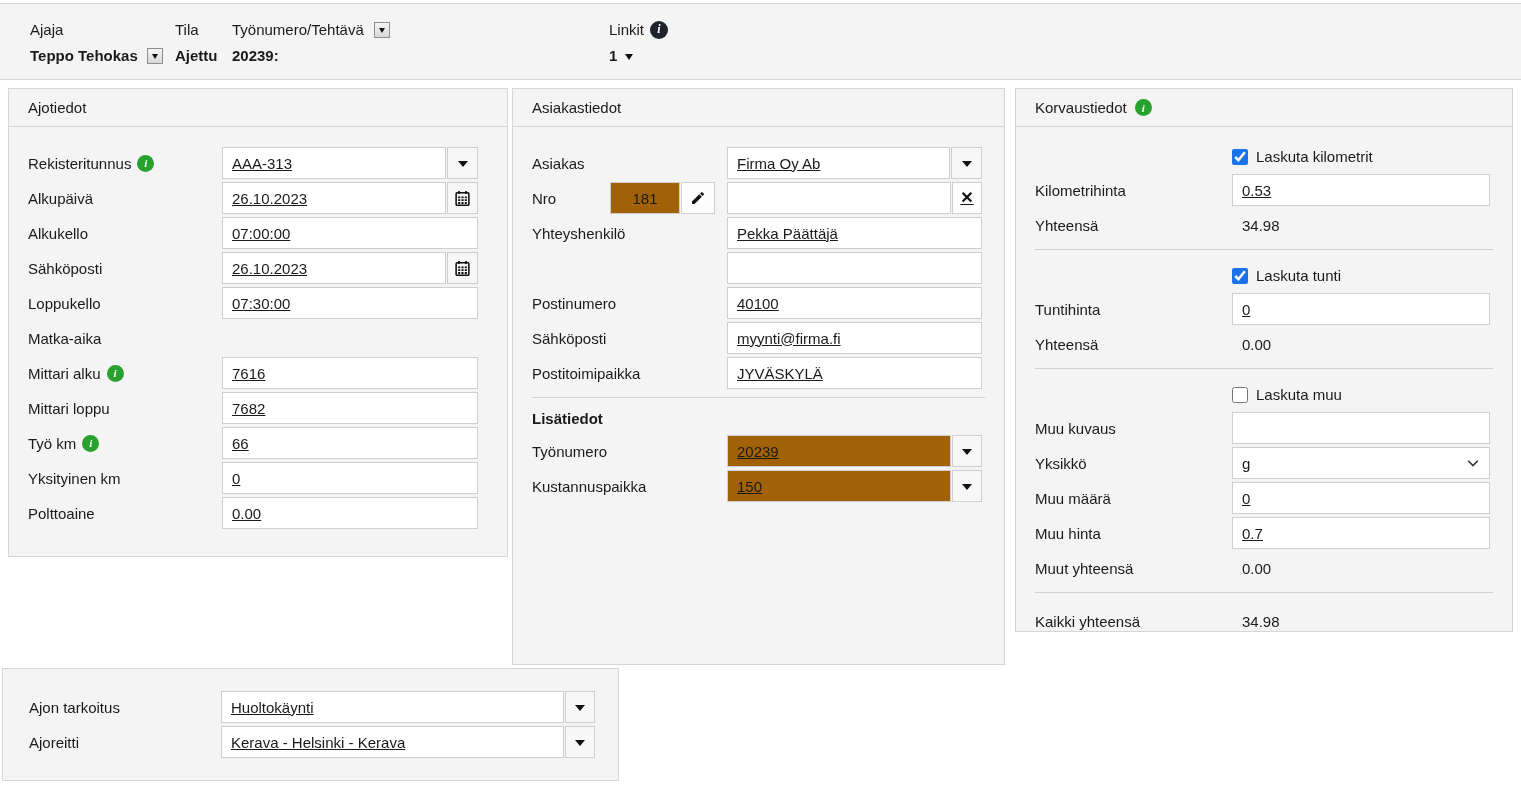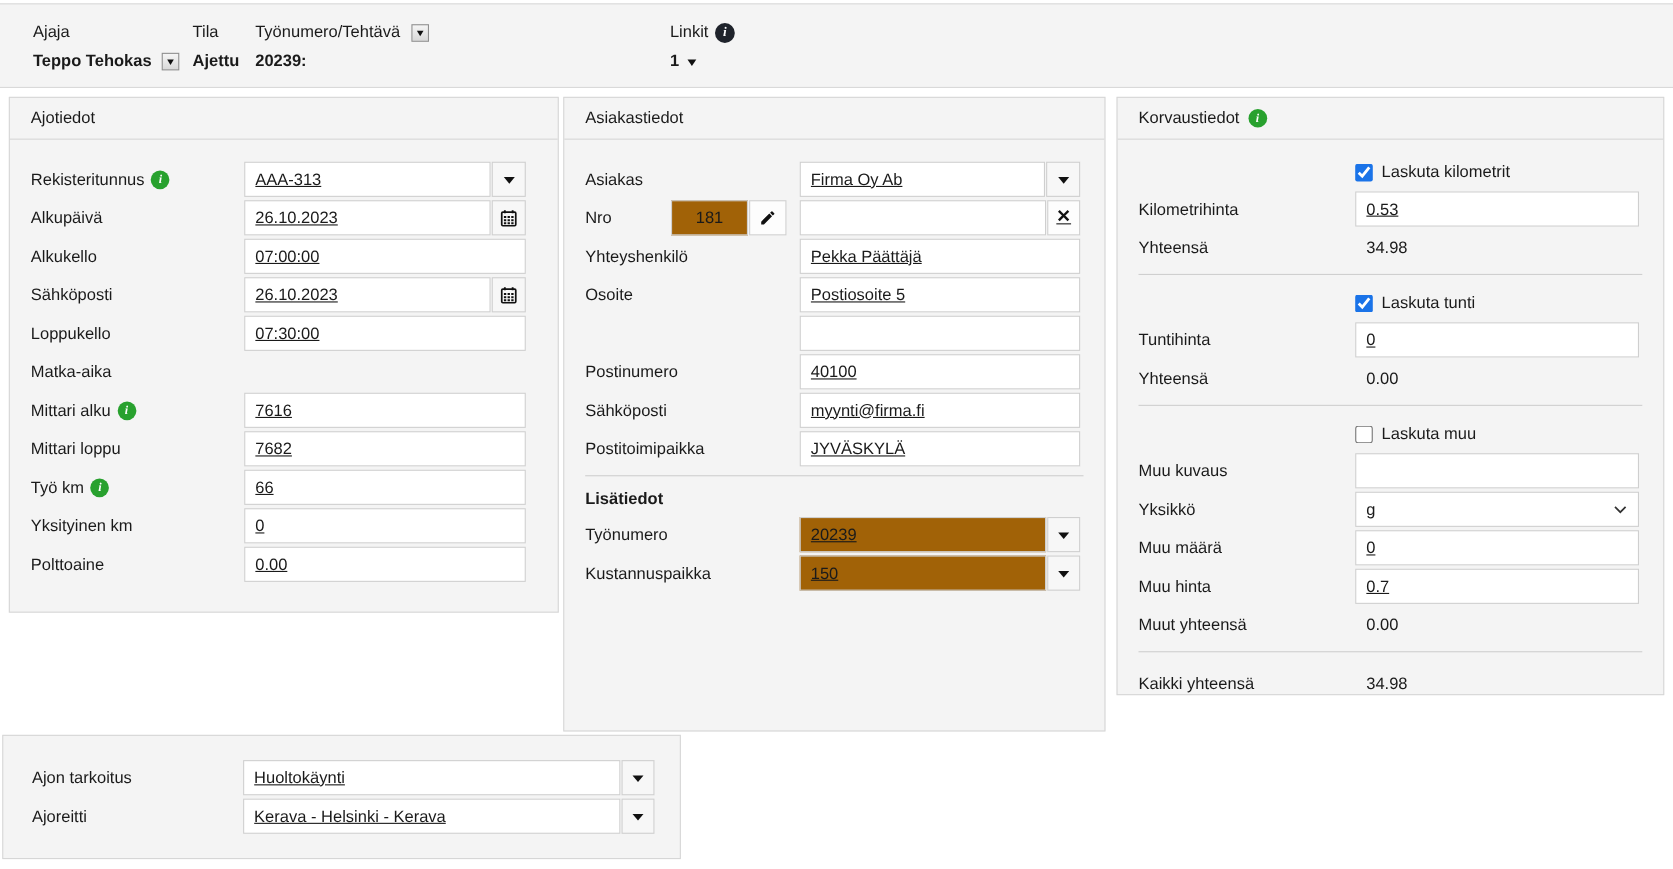--- a/index.html
+++ b/index.html
@@ -294,28 +294,20 @@
 
     <div class="frow">
       <div class="flabel">
           <span>Yhteyshenkilö</span>
         </div>
       <div class="ctrl">
           <input class="txt grow" value="Pekka Päättäjä" style="">
         </div>
     </div>
 
-    <div class="frow">
-      <div class="flabel">
-          <span>Osoite</span>
-        </div>
-      <div class="ctrl">
-          <input class="txt grow" value="Postiosoite 5" style="">
-        </div>
-    </div>
 
     <div class="frow">
       <div class="flabel"></div>
       <div class="ctrl">
           <input class="txt grow" value="" style="">
         </div>
     </div>
 
     <div class="frow">
       <div class="flabel">

